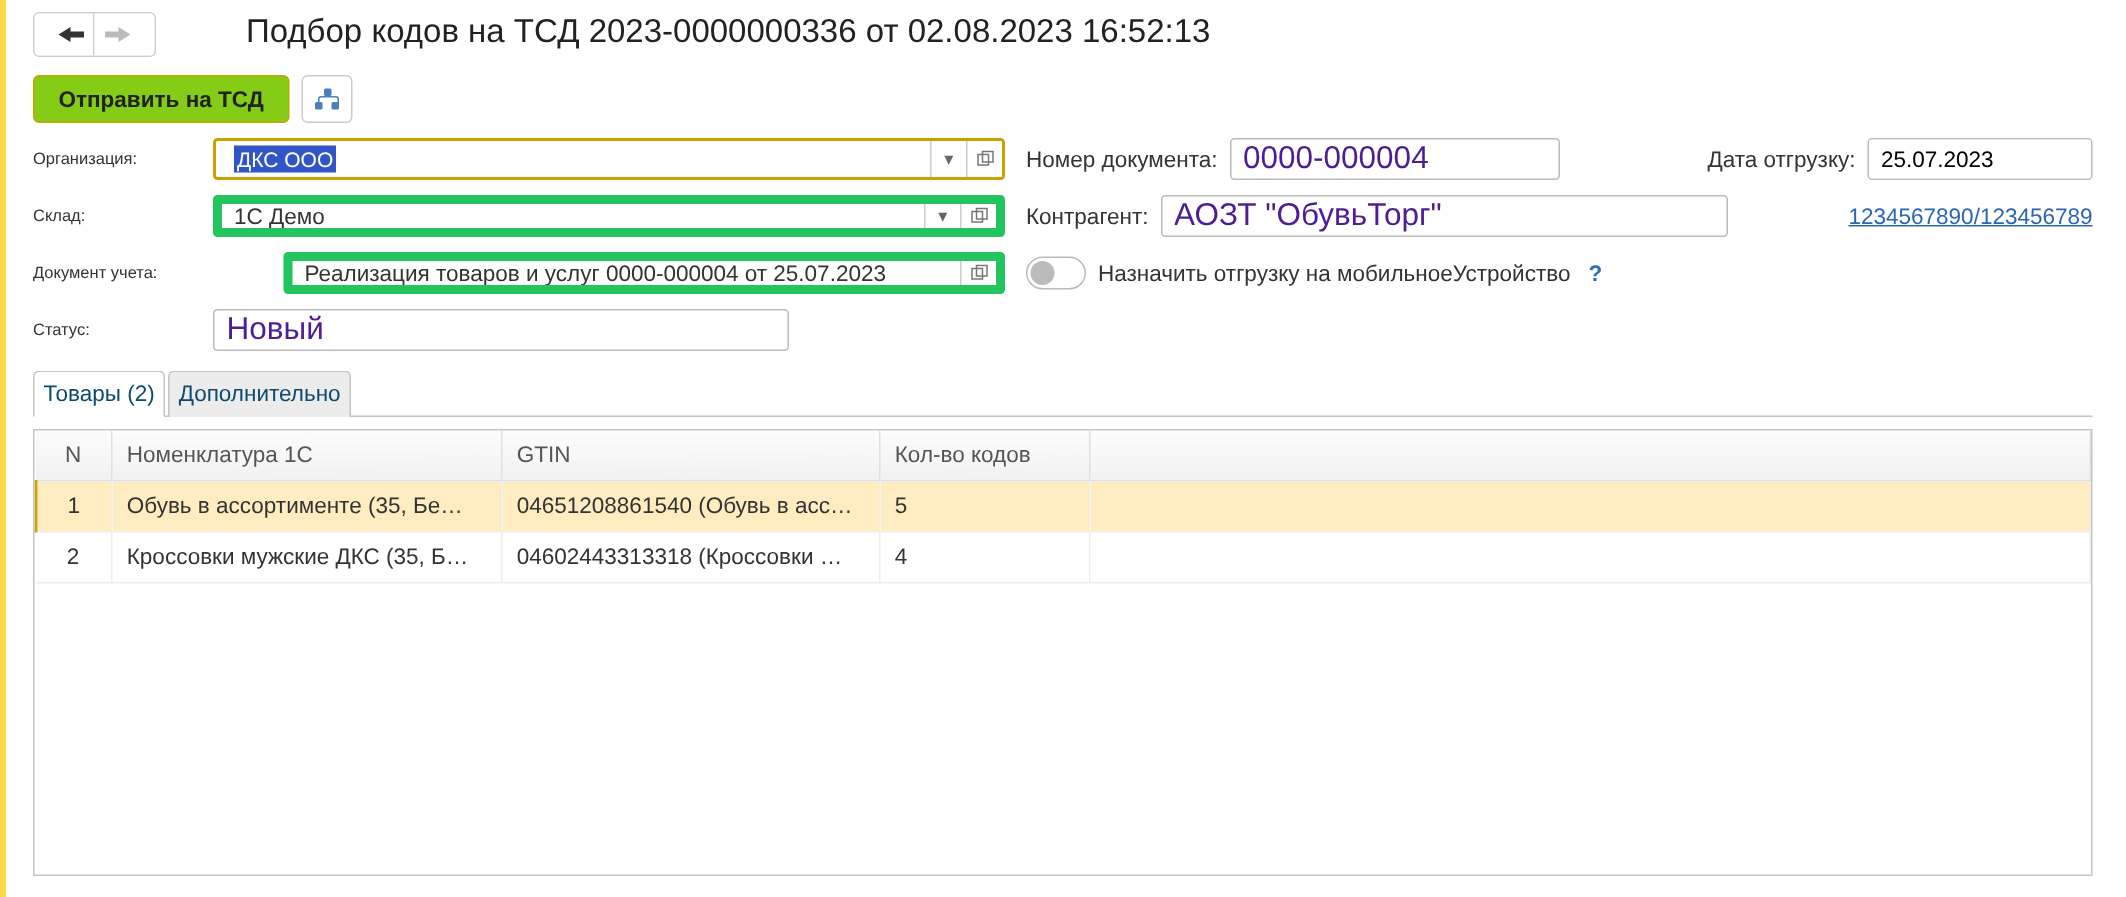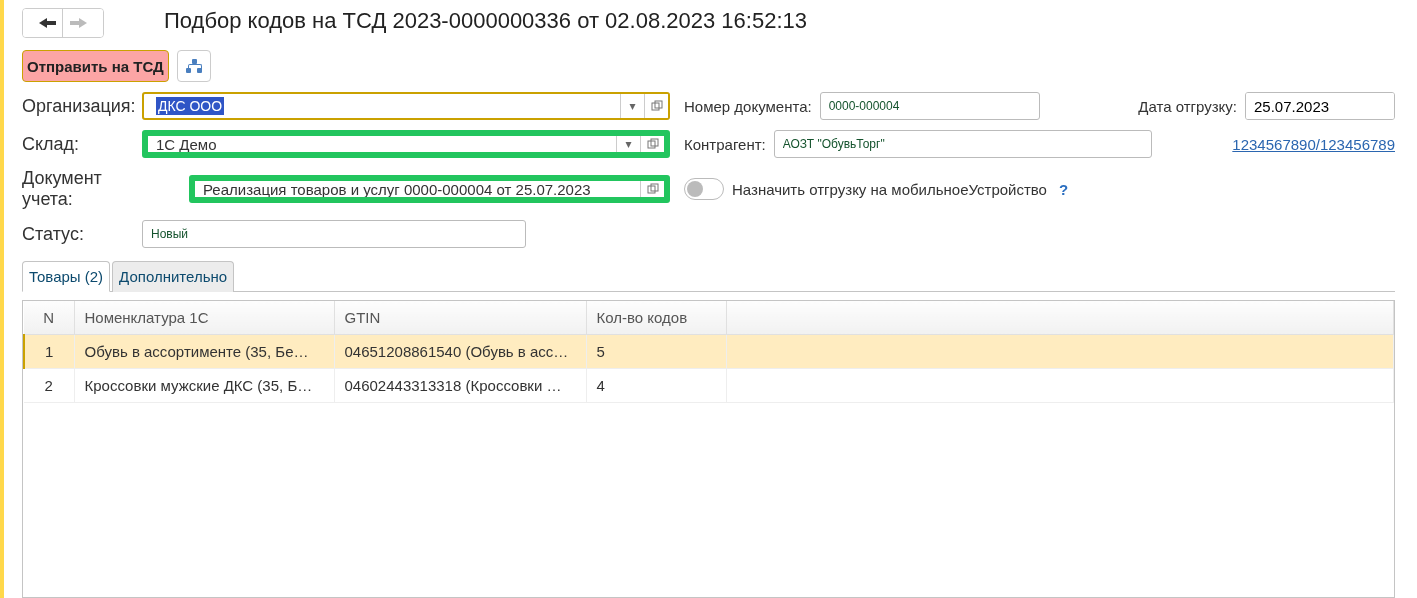--- a/index.html
+++ b/index.html
@@ -86,25 +86,25 @@
   }
 
   
   .toolbar {
     display: flex;
     align-items: center;
     gap: 8px;
     padding: 10px 0 10px 18px;
   }
   .btn-primary {
-    background: #fca5a5;
+    background: #84cc16;
     border: 1px solid #caa100;
     border-radius: 4px;
     height: 32px;
-    padding: 0 4px;
+    padding: 0 16px;
     font-size: 15px;
     font-weight: 700;
     cursor: pointer;
     color: #222;
     display: inline-flex;
     align-items: center;
     text-align: right;
   }
   .btn-icon {
     width: 34px;
@@ -170,21 +170,21 @@
     gap: 8px;
   }
   .col-right {
     display: flex;
     align-items: center;
     gap: 8px;
     margin-left: auto;
   }
   .form-label {
     width: 120px;
-    font-size: 18px;
+    font-size: 11px;
     color: #333;
     flex-shrink: 0;
   }
   .form-label-mid {
     font-size: 15px;
     color: #333;
     white-space: nowrap;
   }
 
   .input-group {
@@ -225,22 +225,22 @@
     padding: 1px 2px;
     display: inline-block;
     margin: 3px 4px;
     font-size: 14px;
   }
   .input-simple {
     height: 28px;
     border: 1px solid #bbb;
     border-radius: 3px;
     padding: 0 8px;
-    font-size: 12px;
-    color: #14532d;
+    font-size: 21px;
+    color: #4c1d95;
     background: #fff;
   }
   .input-date {
     display: flex;
     align-items: stretch;
     height: 28px;
     border: 1px solid #bbb;
     border-radius: 3px;
     background: #fff;
     overflow: hidden;

